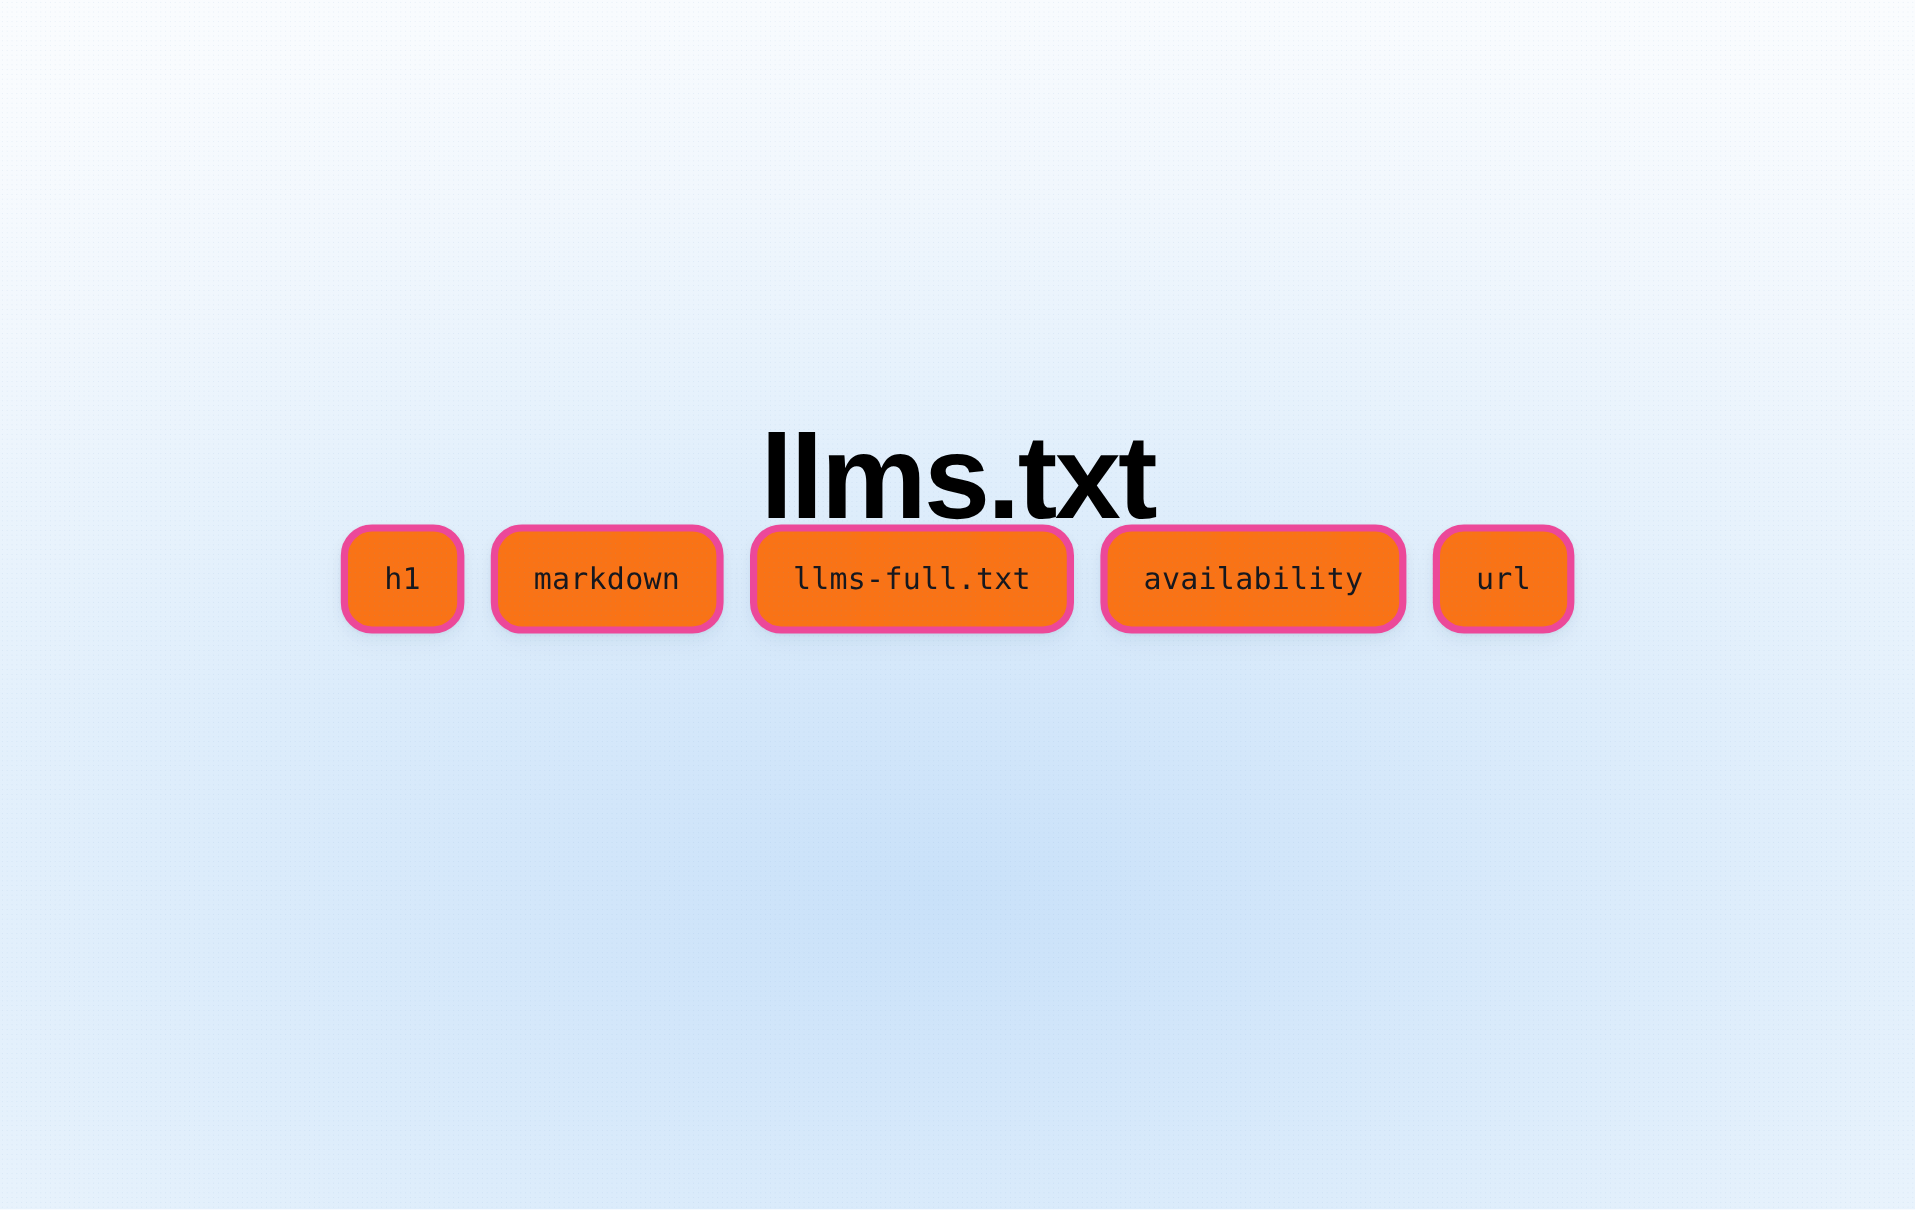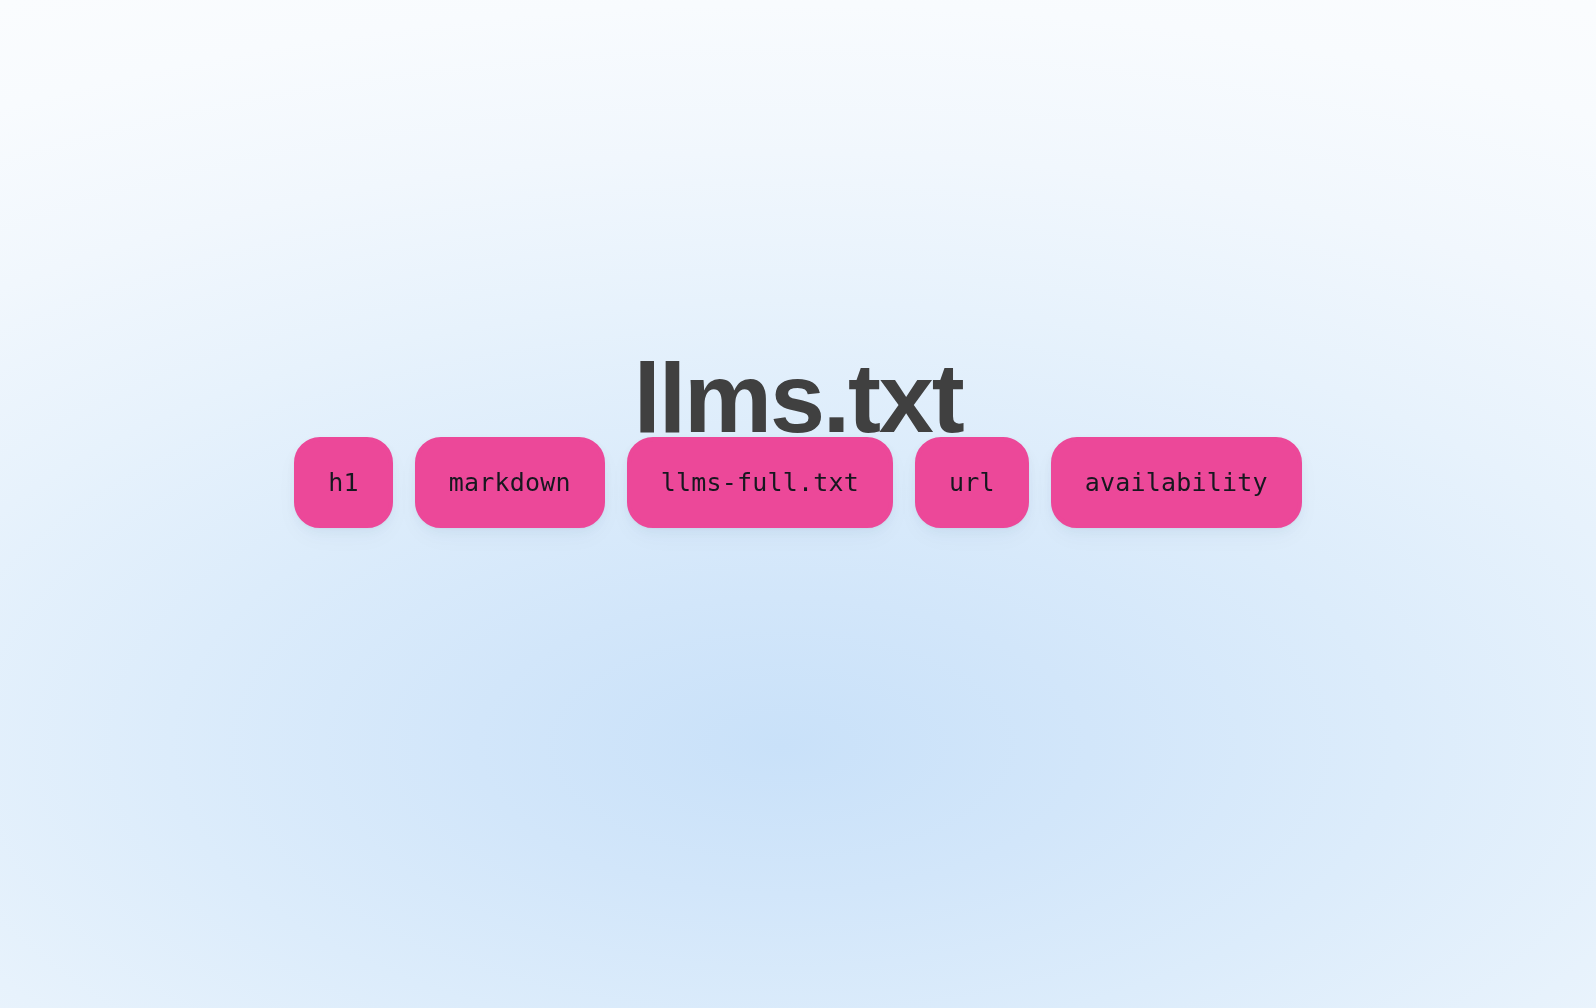--- a/index.html
+++ b/index.html
@@ -69,21 +69,21 @@
     position: absolute;
     top: 282px;
     left: 0;
     right: 0;
     text-align: center;
     font-family: "Liberation Sans", sans-serif;
     font-size: 99px;
     font-weight: 700;
     letter-spacing: -2.2px;
     line-height: 1;
-    color: #404040;
+    color: #000000;
     white-space: nowrap;
     -webkit-font-smoothing: antialiased;
   }
 
   .pill-rows {
     position: absolute;
     top: 437px;
     left: 0;
     right: 0;
     display: flex;
@@ -102,22 +102,22 @@
 
   .pill {
     position: relative;
     height: 91px;
     box-sizing: border-box;
     display: flex;
     align-items: center;
     justify-content: center;
     padding: 0 30px;
     border-radius: 26px;
-    background-color: #ec4899;
-    border: 4px solid #ec4899;
+    background-color: #f97316;
+    border: 6px solid #ec4899;
     box-shadow:
       0 1px 2px rgba(40,70,110,0.045),
       0 4px 10px rgba(40,70,110,0.040),
       0 10px 22px rgba(40,70,110,0.030);
     overflow: hidden;
   }
 
   
   .pill::before {
     content: "";
@@ -159,23 +159,23 @@
         <div class="pill">
           <span class="pill-label">h1</span>
         </div>
         <div class="pill">
           <span class="pill-label">markdown</span>
         </div>
         <div class="pill">
           <span class="pill-label">llms-full.txt</span>
         </div>
         <div class="pill">
-          <span class="pill-label">url</span>
+          <span class="pill-label">availability</span>
         </div>
         <div class="pill">
-          <span class="pill-label">availability</span>
+          <span class="pill-label">url</span>
         </div>
       </div>
 
 
     </div>
   </div>
 </div>
 
 </body></html>

